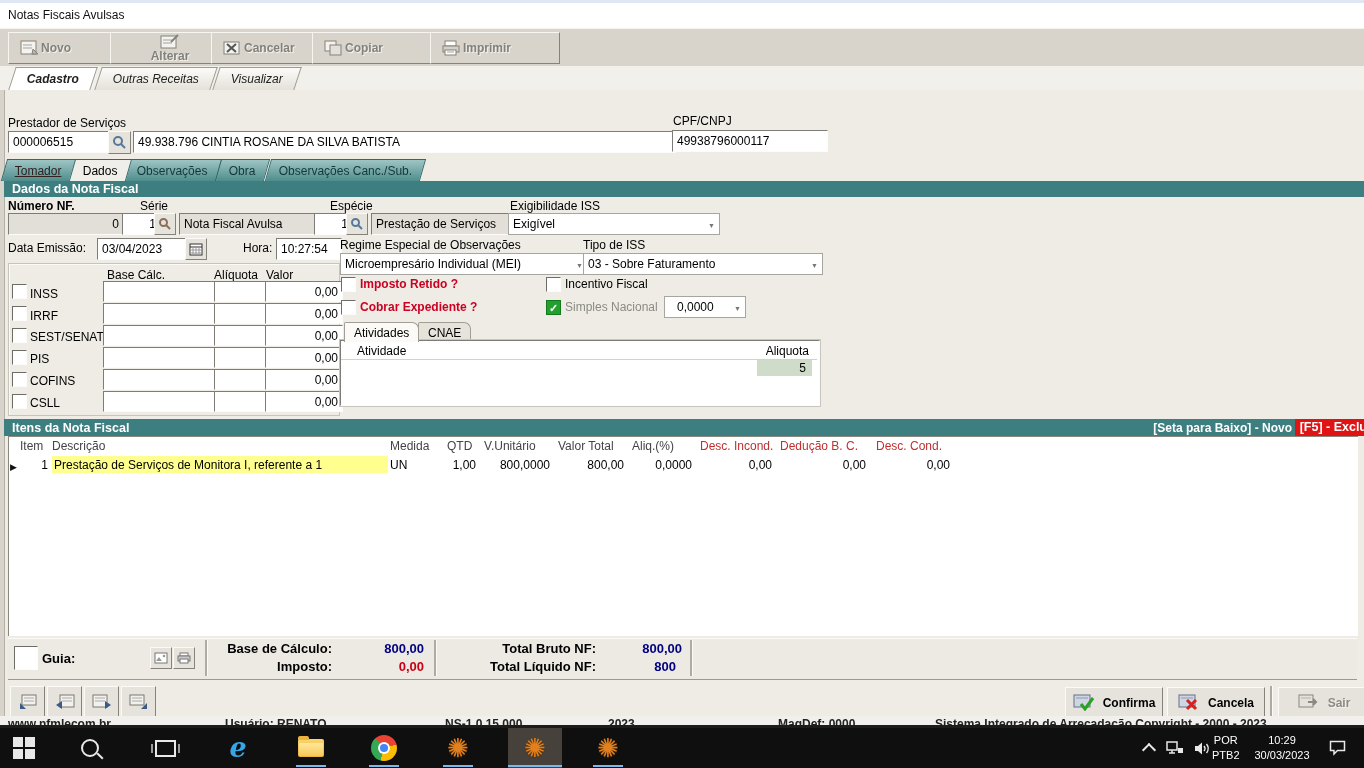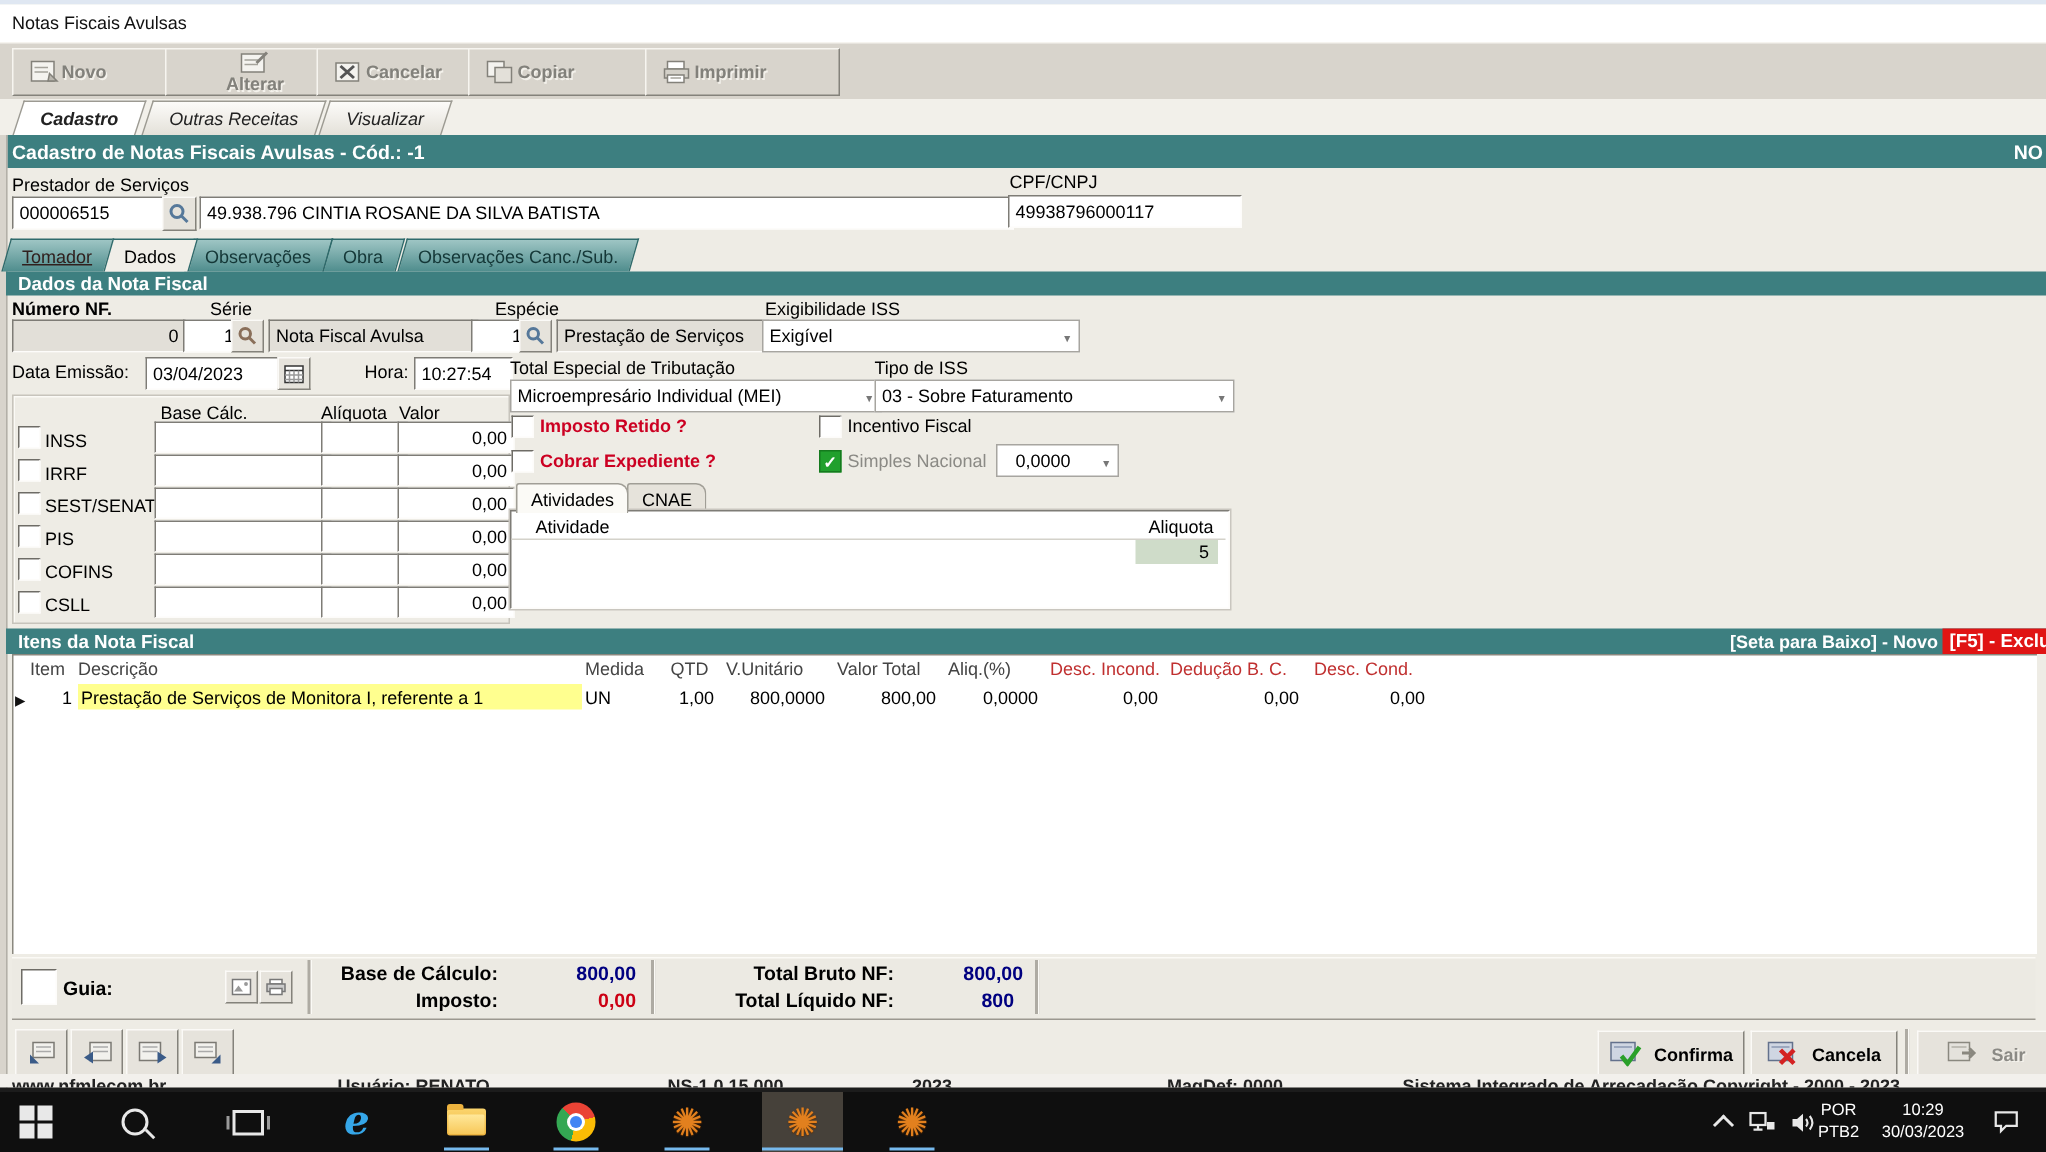--- a/index.html
+++ b/index.html
@@ -166,24 +166,20 @@
         <span>Cadastro</span>
       </div>
     <div class="mtab" style="left:98px;">
         <span>Outras Receitas</span>
       </div>
     <div class="mtab" style="left:216px;">
         <span>Visualizar</span>
       </div>
   </div>
 
-  <div class="abs mainheader">
-    <span class="ttl">Cadastro de Notas Fiscais Avulsas - Cód.: -1</span>
-    <span class="mode">NO</span>
-  </div>
   <div class="abs leftedge"></div>
 
   <span class="lbl" style="left:8px;top:116px;">Prestador de Serviços</span>
   <div class="inp" style="left:8px;top:131px;width:92px;height:20px;">000006515</div>
   <div class="btn3d" style="left:108px;top:131px;width:21px;height:21px;">
     <svg width="15" height="15">
         <circle cx="6" cy="6" r="4" fill="none" stroke="#56789a" stroke-width="2"></circle>
         <line x1="9" y1="9" x2="13" y2="13" stroke="#56789a" stroke-width="2"></line>
       </svg>
   </div>
@@ -244,21 +240,21 @@
         <line x1="1" y1="4" x2="13" y2="4" stroke="#333"></line>
         <line x1="4" y1="4" x2="4" y2="12" stroke="#999"></line>
         <line x1="7" y1="4" x2="7" y2="12" stroke="#999"></line>
         <line x1="10" y1="4" x2="10" y2="12" stroke="#999"></line>
         <line x1="1" y1="7" x2="13" y2="7" stroke="#999"></line>
         <line x1="1" y1="10" x2="13" y2="10" stroke="#999"></line>
       </svg>
   </div>
   <span class="lbl" style="left:243px;top:241px;">Hora:</span>
   <div class="inp" style="left:276px;top:238px;width:56px;height:20px;">10:27:54</div>
-  <span class="lbl" style="left:340px;top:238px;">Total Especial de Tributação</span>
+  <span class="lbl" style="left:340px;top:238px;">Regime Especial de Observações</span>
   <div class="combo" style="left:340px;top:253px;width:238px;height:20px;">
     <span>Microempresário Individual (MEI)</span>
       <span class="carr"></span>
   </div>
   <span class="lbl" style="left:583px;top:238px;">Tipo de ISS</span>
   <div class="combo" style="left:583px;top:253px;width:230px;height:20px;">
     <span>03 - Sobre Faturamento</span>
       <span class="carr"></span>
   </div>
 

